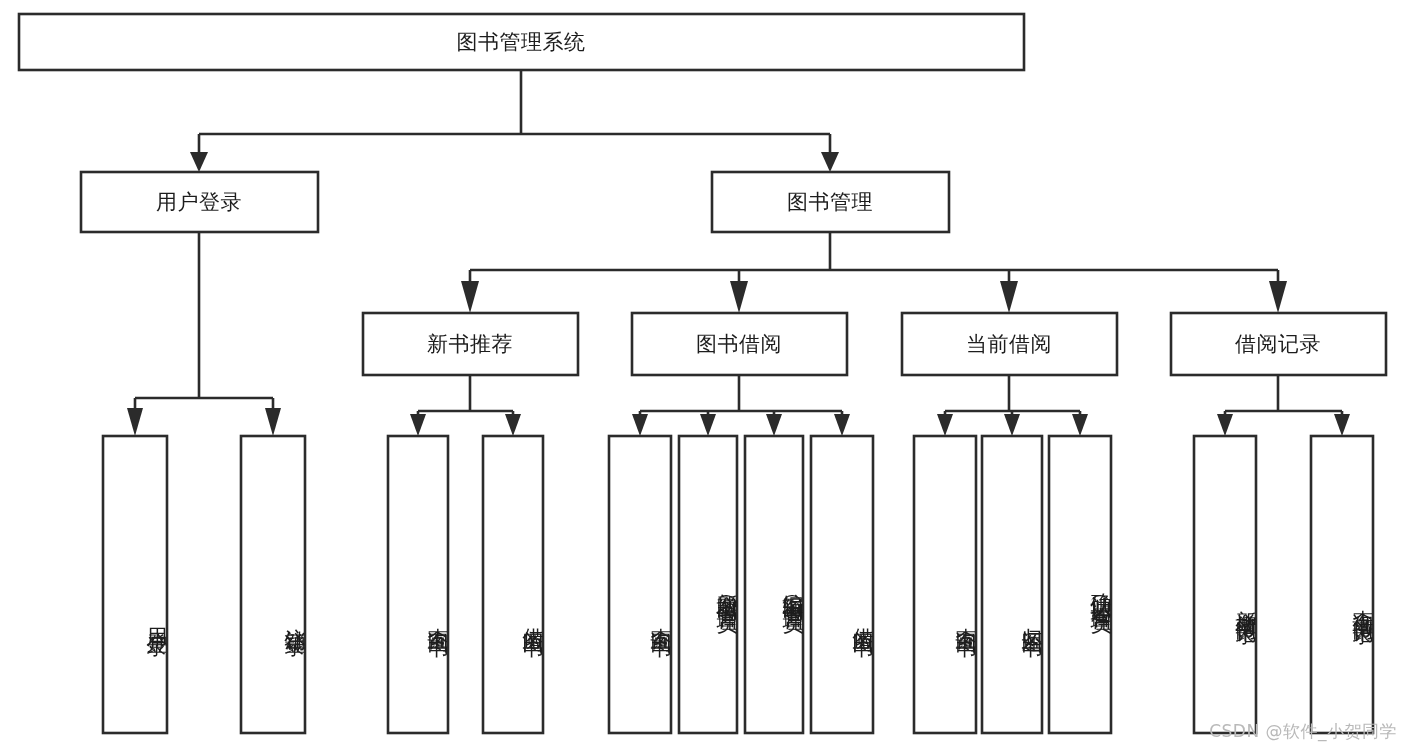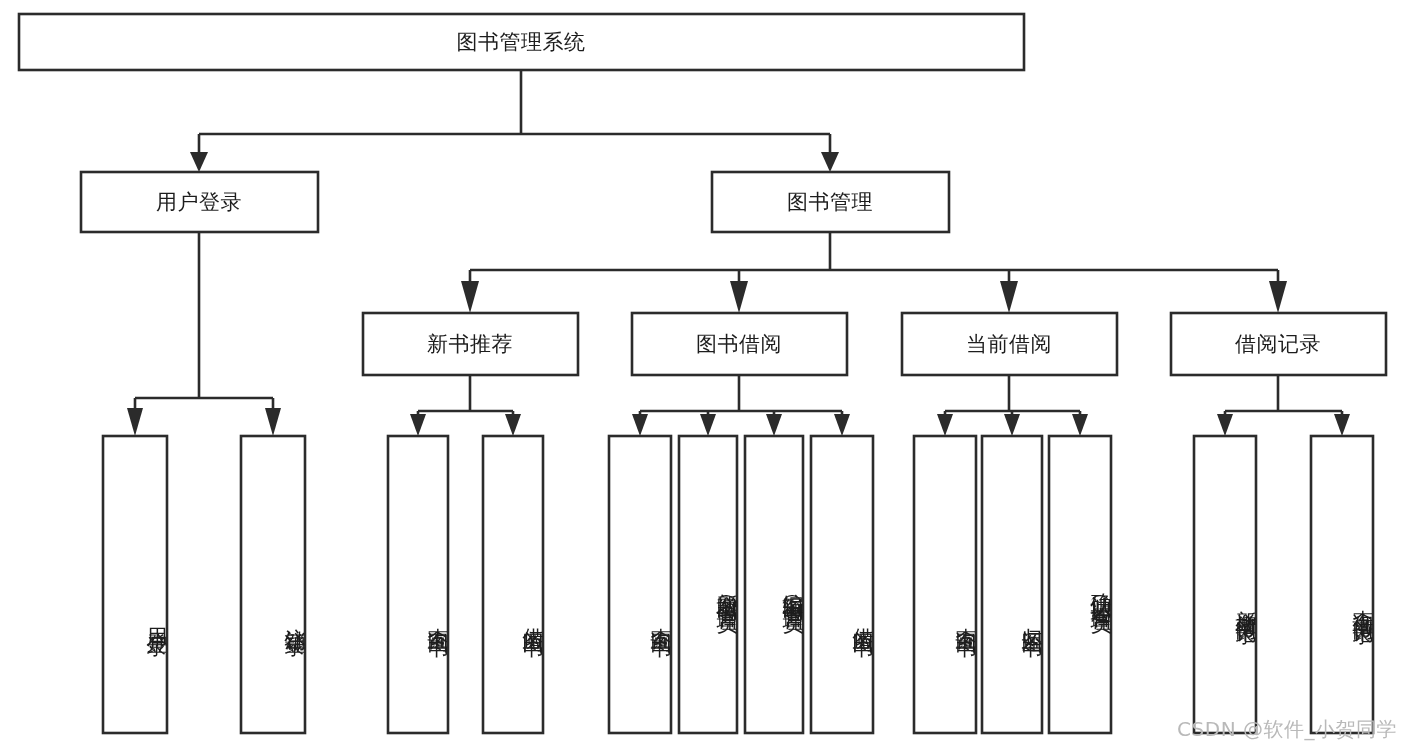--- a/index.html
+++ b/index.html
@@ -64,21 +64,21 @@
     align-items: flex-start;
     justify-content: center;
     white-space: nowrap;
     pointer-events: none;
   }
   .watermark {
     position: absolute;
     right: 8px;
     bottom: 4px;
     font-family: "DejaVu Sans", "Liberation Sans", sans-serif;
-    font-size: 20px;
+    font-size: 17px;
     color: #b9b9b9;
     letter-spacing: 0.5px;
     white-space: nowrap;
   }
 </style>
 </head>
 <body>
 
 <div id="diagram-root">
 

